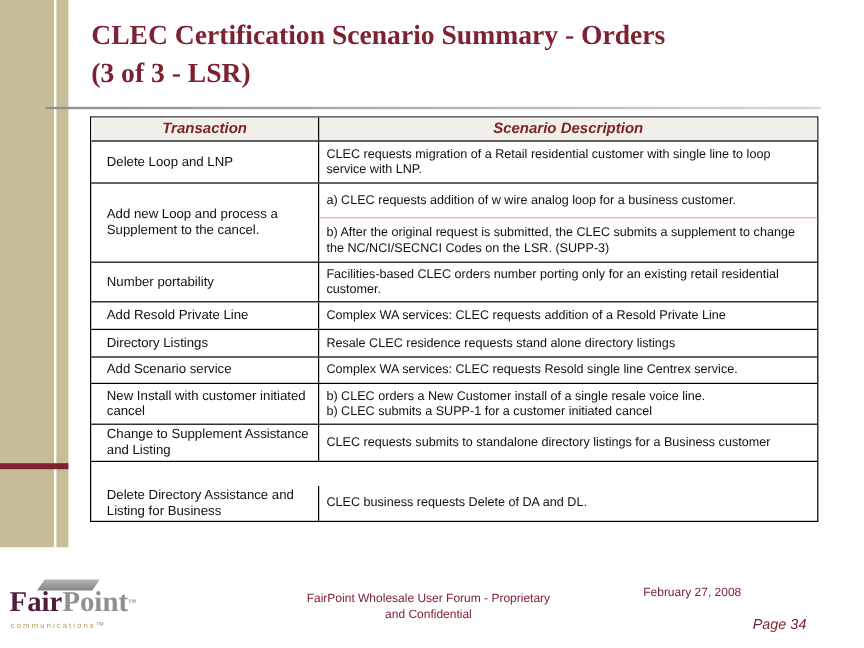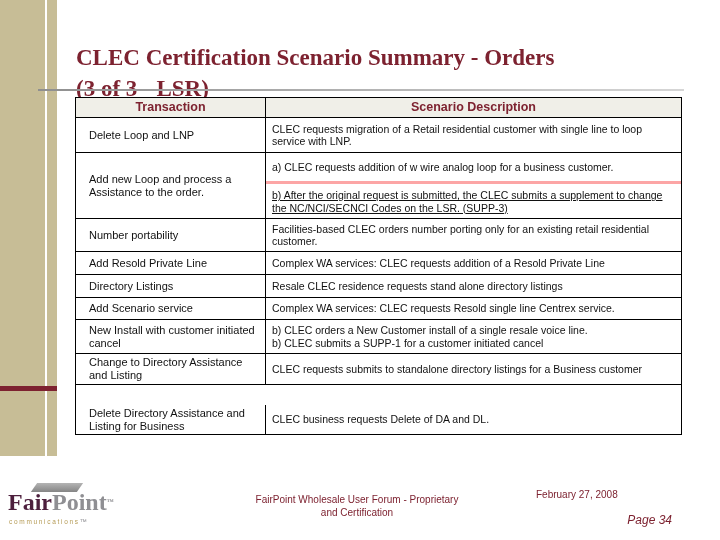--- a/index.html
+++ b/index.html
@@ -13,50 +13,50 @@
 
   
   .sidebar { position: absolute; left: 0; top: 0; width: 57px; height: 456px; background: #c7bd96; }
   .sidebar-white-line { position: absolute; left: 45px; top: 0; width: 2px; height: 456px; background: #ffffff; }
   .accent-bar { position: absolute; left: 0; top: 386px; width: 57px; height: 5px; background: #7d2230; }
 
   
   .title {
     position: absolute; left: 76px; top: 14px; width: 612px;
     font-family: "Liberation Serif", serif; font-weight: bold;
-    color: #7d2230; font-size: 23px; line-height: 31px; margin-top: 28px;
+    color: #7d2230; font-size: 23px; line-height: 31px;
   }
   .title-rule {
     position: absolute; left: 38px; top: 89px; width: 646px; height: 2px;
     background: linear-gradient(to right, #8f8f8f, #d6d6d6);
   }
 
   
   .table { position: absolute; left: 75px; top: 97px; width: 607px; border: 1px solid #000; background: #fff; }
   .trow { display: flex; border-bottom: 1px solid #000; }
   .trow:last-child { border-bottom: none; margin-top: 20px; }
   .cell-l {
     width: 190px; border-right: 1px solid #000;
     display: flex; align-items: center;
     padding: 2px 6px 2px 13px; font-size: 11px; line-height: 13px; color: #111;
   }
   .cell-r {
     flex: 1; display: flex; align-items: center;
     padding: 2px 14px 2px 6px; font-size: 10.5px; line-height: 12.5px; color: #111;
     white-space: pre-line;
   }
-  .thead { height: 20px; background: #f0efe8; }
+  .thead { height: 20px; background: #f0efe8; font-style: italic; }
   .thead .cell-l, .thead .cell-r {
     justify-content: center; font-weight: bold; color: #7d2230;
     font-size: 12.5px; padding: 0; white-space: normal;
   }
   .rstack { flex: 1; display: flex; flex-direction: column; }
   .rstack .cell-r { flex: none; width: 100%; }
   .rstack .sub-a { height: 28px; }
-  .rstack .sub-b { height: 38px; border-top: 3px solid #fca5a5; text-decoration: underline; }
+  .rstack .sub-b { height: 38px; border-top: 1px solid #fca5a5; }
 
   .h20{height:20px} .h35{height:35px} .h66{height:66px} .h33{height:33px}
   .h23{height:23px} .h22{height:22px} .h34{height:34px} .h31{height:31px} .h29{height:29px}
 
   
   .footer-center {
     position: absolute; left: 222px; top: 493px; width: 270px;
     text-align: center; font-size: 10px; line-height: 13px; color: #7d2230;
   }
   .footer-date { position: absolute; left: 536px; top: 489px; font-size: 10px; color: #7d2230; }
@@ -99,21 +99,21 @@
     <div class="cell-l">Transaction</div>
     <div class="cell-r">Scenario Description</div>
   </div>
 
   <div class="trow h35">
     <div class="cell-l">Delete Loop and LNP</div>
     <div class="cell-r">CLEC requests migration of a Retail residential customer with single line to loop service with LNP.</div>
   </div>
 
   <div class="trow h66">
-    <div class="cell-l">Add new Loop and process a Assistance to the order.</div>
+    <div class="cell-l">Add new Loop and process a Supplement to the cancel.</div>
     <div class="rstack">
       <div class="cell-r sub-a">a) CLEC requests addition of w wire analog loop for a business customer.</div>
       <div class="cell-r sub-b">b) After the original request is submitted, the CLEC submits a supplement to change the NC/NCI/SECNCI Codes on the LSR. (SUPP-3)</div>
     </div>
   </div>
 
   <div class="trow h33">
     <div class="cell-l">Number portability</div>
     <div class="cell-r">Facilities-based CLEC orders number porting only for an existing retail residential customer.</div>
   </div>
@@ -133,34 +133,34 @@
     <div class="cell-r">Complex WA services: CLEC requests Resold single line Centrex service.</div>
   </div>
 
   <div class="trow h34">
     <div class="cell-l">New Install with customer initiated cancel</div>
     <div class="cell-r">b) CLEC orders a New Customer install of a single resale voice line.
 b) CLEC submits a SUPP-1 for a customer initiated cancel</div>
   </div>
 
   <div class="trow h31">
-    <div class="cell-l">Change to Directory Assistance and Listing</div>
+    <div class="cell-l">Change to Supplement Assistance and Listing</div>
     <div class="cell-r">CLEC requests submits to standalone directory listings for a Business customer</div>
   </div>
 
   <div class="trow h29">
     <div class="cell-l">Delete Directory Assistance and Listing for Business</div>
     <div class="cell-r">CLEC business requests Delete of DA and DL.</div>
   </div>
 
 </div>
 
 <div class="footer-center">
   <div>FairPoint Wholesale User Forum - Proprietary</div>
-  <div>and Certification</div>
+  <div>and Confidential</div>
 </div>
 <div class="footer-date">February 27, 2008</div>
 <div class="footer-page">Page 34</div>
 
 <div class="logo">
   <div class="logo-swoosh"></div>
   <div class="logo-text">
     <span class="logo-fair">Fair</span><span class="logo-point">Point</span><span class="logo-tm">™</span>
   </div>
   <div class="logo-tagline">

